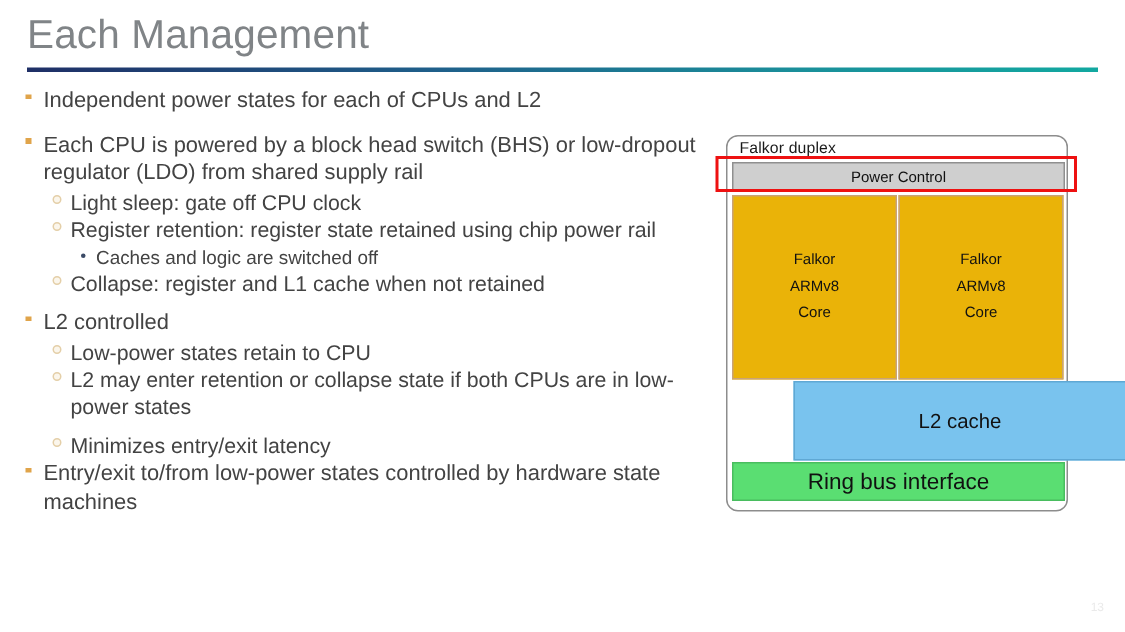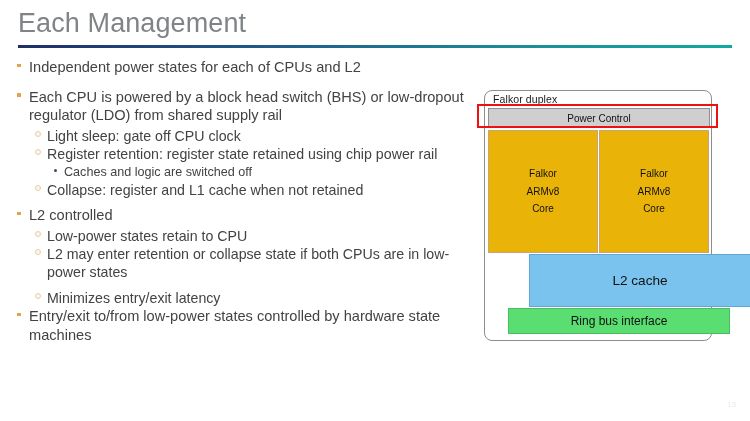--- a/index.html
+++ b/index.html
@@ -190,22 +190,21 @@
     font-size: 13.6px;
     margin-left: 41px;
   }
   #ring-bus {
     left: 3px;
     top: 217px;
     width: 222px;
     height: 26px;
     background: #5ade72;
     border: 1px solid #49bd5f;
-    font-size: 12px;
-    margin-left: 20px;
+    font-size: 15px;
   }
 
   
   #highlight {
     position: absolute;
     left: 477px;
     top: 104px;
     width: 241px;
     height: 24px;
     border: 2.5px solid #ee1111;

